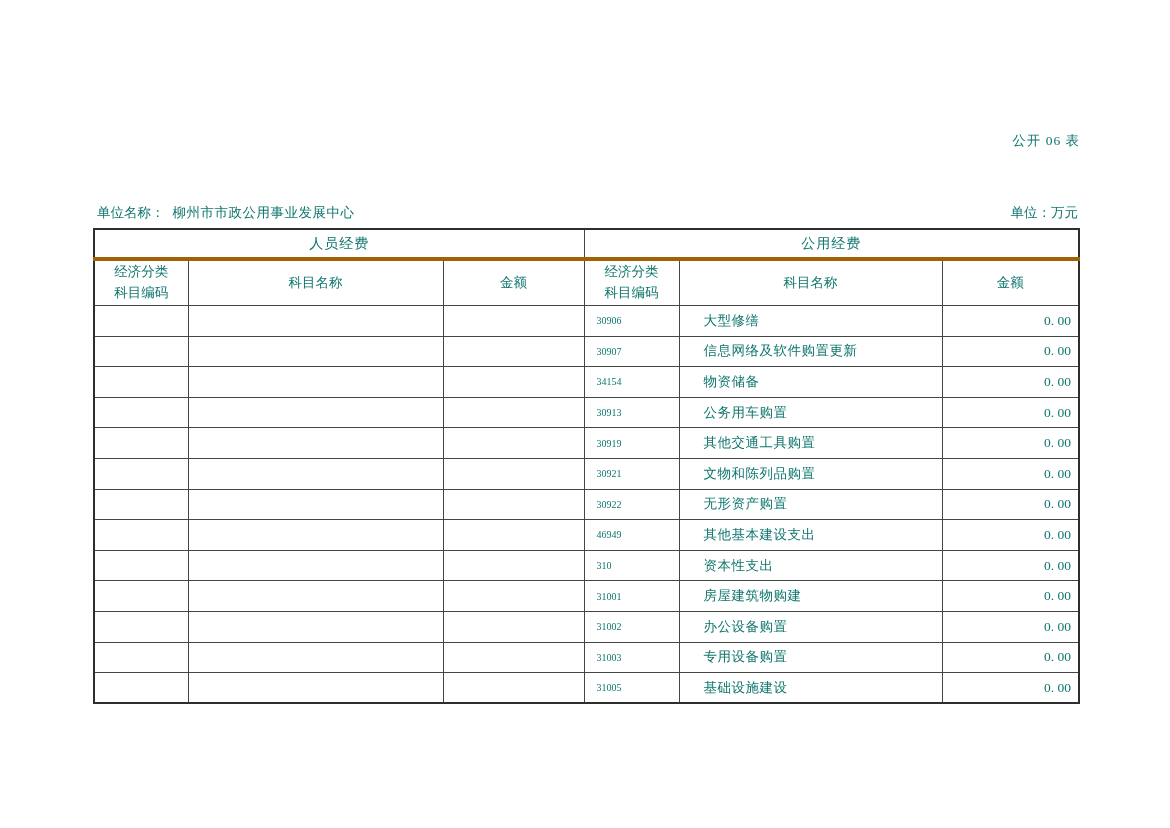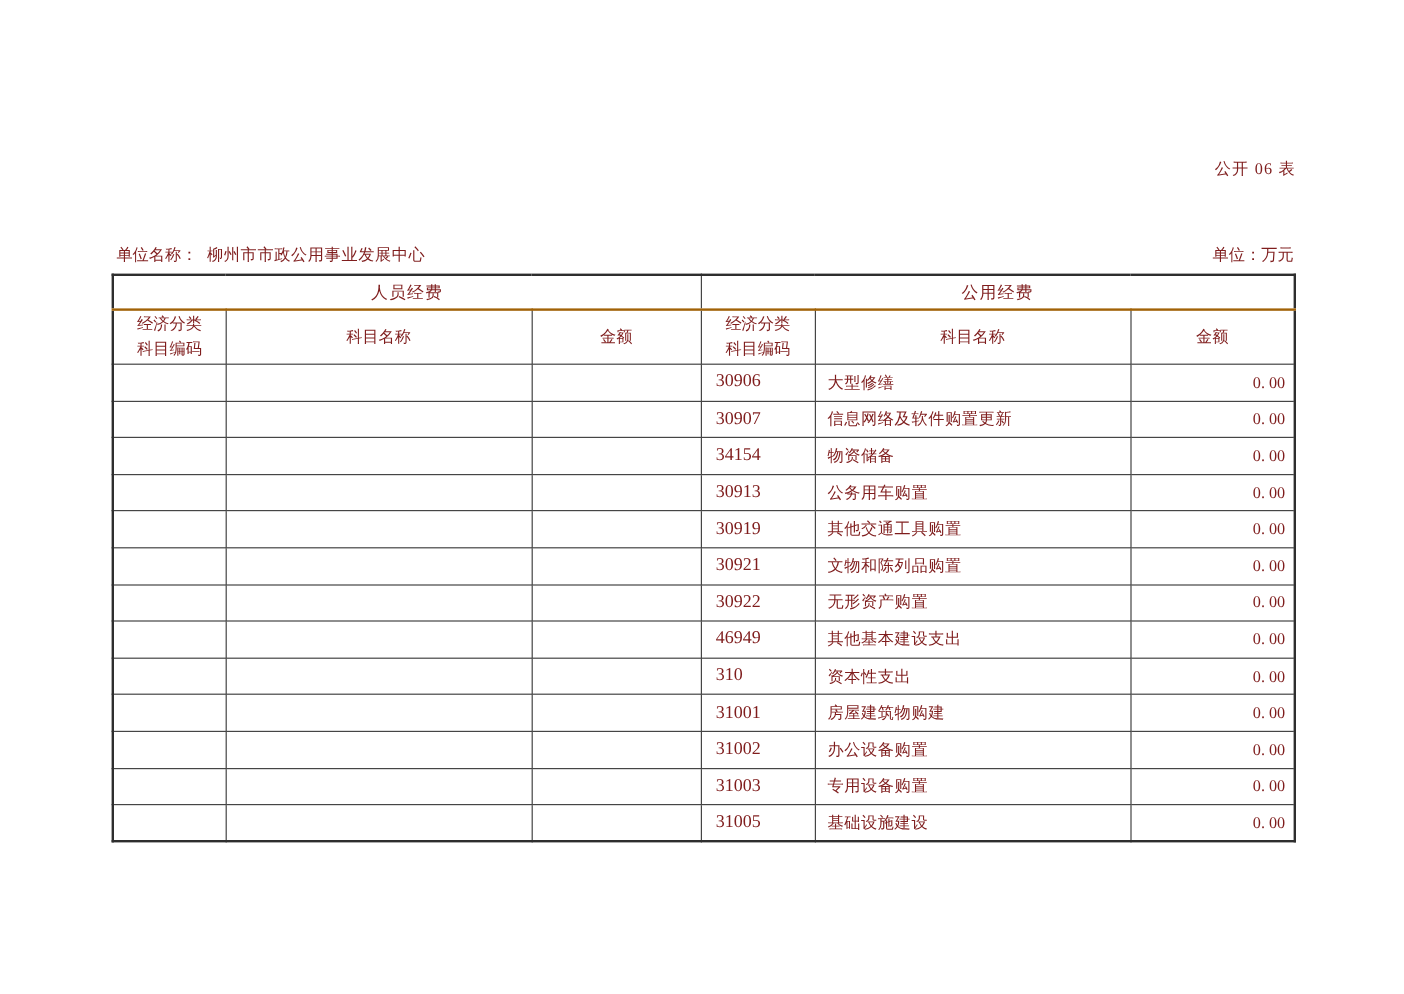--- a/index.html
+++ b/index.html
@@ -6,21 +6,21 @@
     margin: 0;
     padding: 0;
     background: #ffffff;
   }
   .page {
     position: relative;
     width: 1170px;
     height: 828px;
     background: #ffffff;
     font-family: "Liberation Serif", "DejaVu Serif", serif;
-    color: #7f1d1d;
+    color: #0f766e;
     overflow: hidden;
   }
   .corner-label {
     position: absolute;
     top: 132px;
     right: 90px;
     font-size: 13.5px;
     letter-spacing: 1px;
     white-space: pre;
   }
@@ -63,41 +63,41 @@
     font-weight: normal;
     overflow: hidden;
     white-space: nowrap;
     padding: 0;
   }
   .budget-table thead tr.group-row th {
     height: 27px;
     font-size: 14px;
     text-align: center;
     letter-spacing: 1px;
-    border-bottom: 2px solid #a16207;
+    border-bottom: 4px solid #a16207;
   }
   .budget-table thead tr.col-row th {
     height: 44px;
     font-size: 13.5px;
     text-align: center;
   }
   .budget-table thead .code-head {
     line-height: 1.55;
   }
   .budget-table tbody tr {
     height: 30.6px;
   }
   .budget-table td.cell-code {
     text-align: left;
     padding-left: 12px;
-    font-size: 15px;
+    font-size: 10px;
   }
   .budget-table td.cell-name {
     text-align: left;
-    padding-left: 10px;
+    padding-left: 24px;
     font-size: 13.5px;
     letter-spacing: 0.5px;
   }
   .budget-table td.cell-amount {
     text-align: right;
     padding-right: 7px;
     font-size: 13.5px;
     white-space: pre;
   }
 </style>

